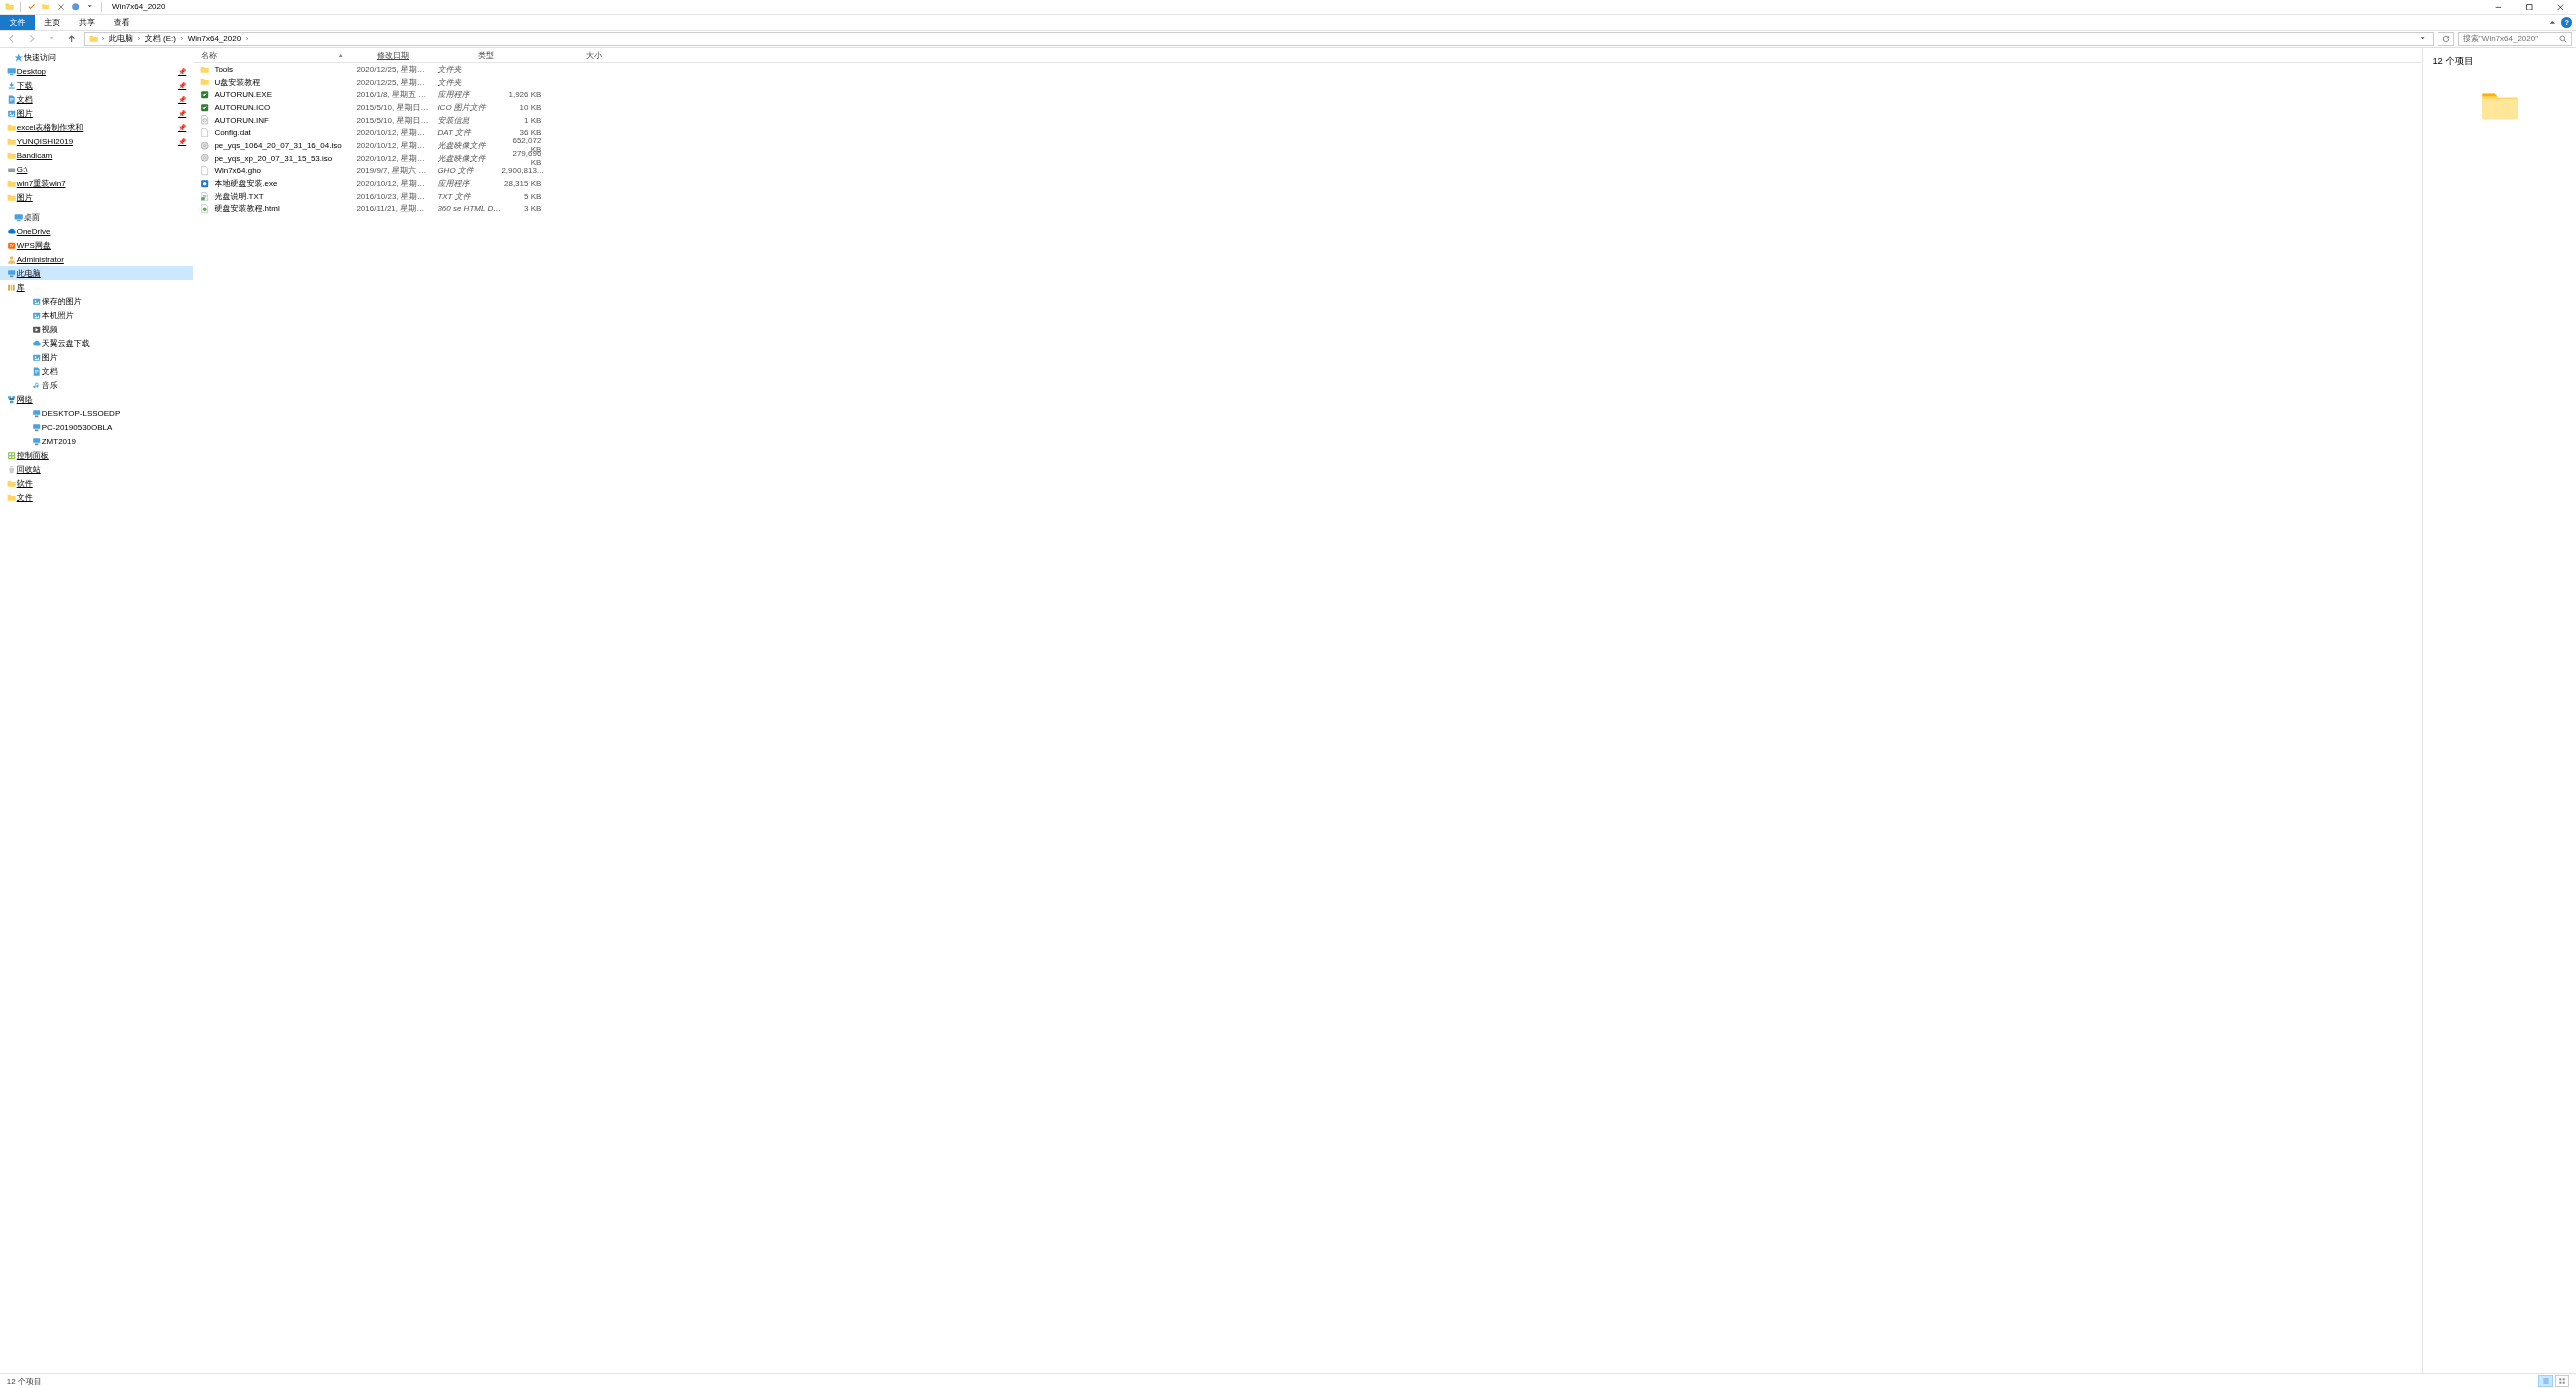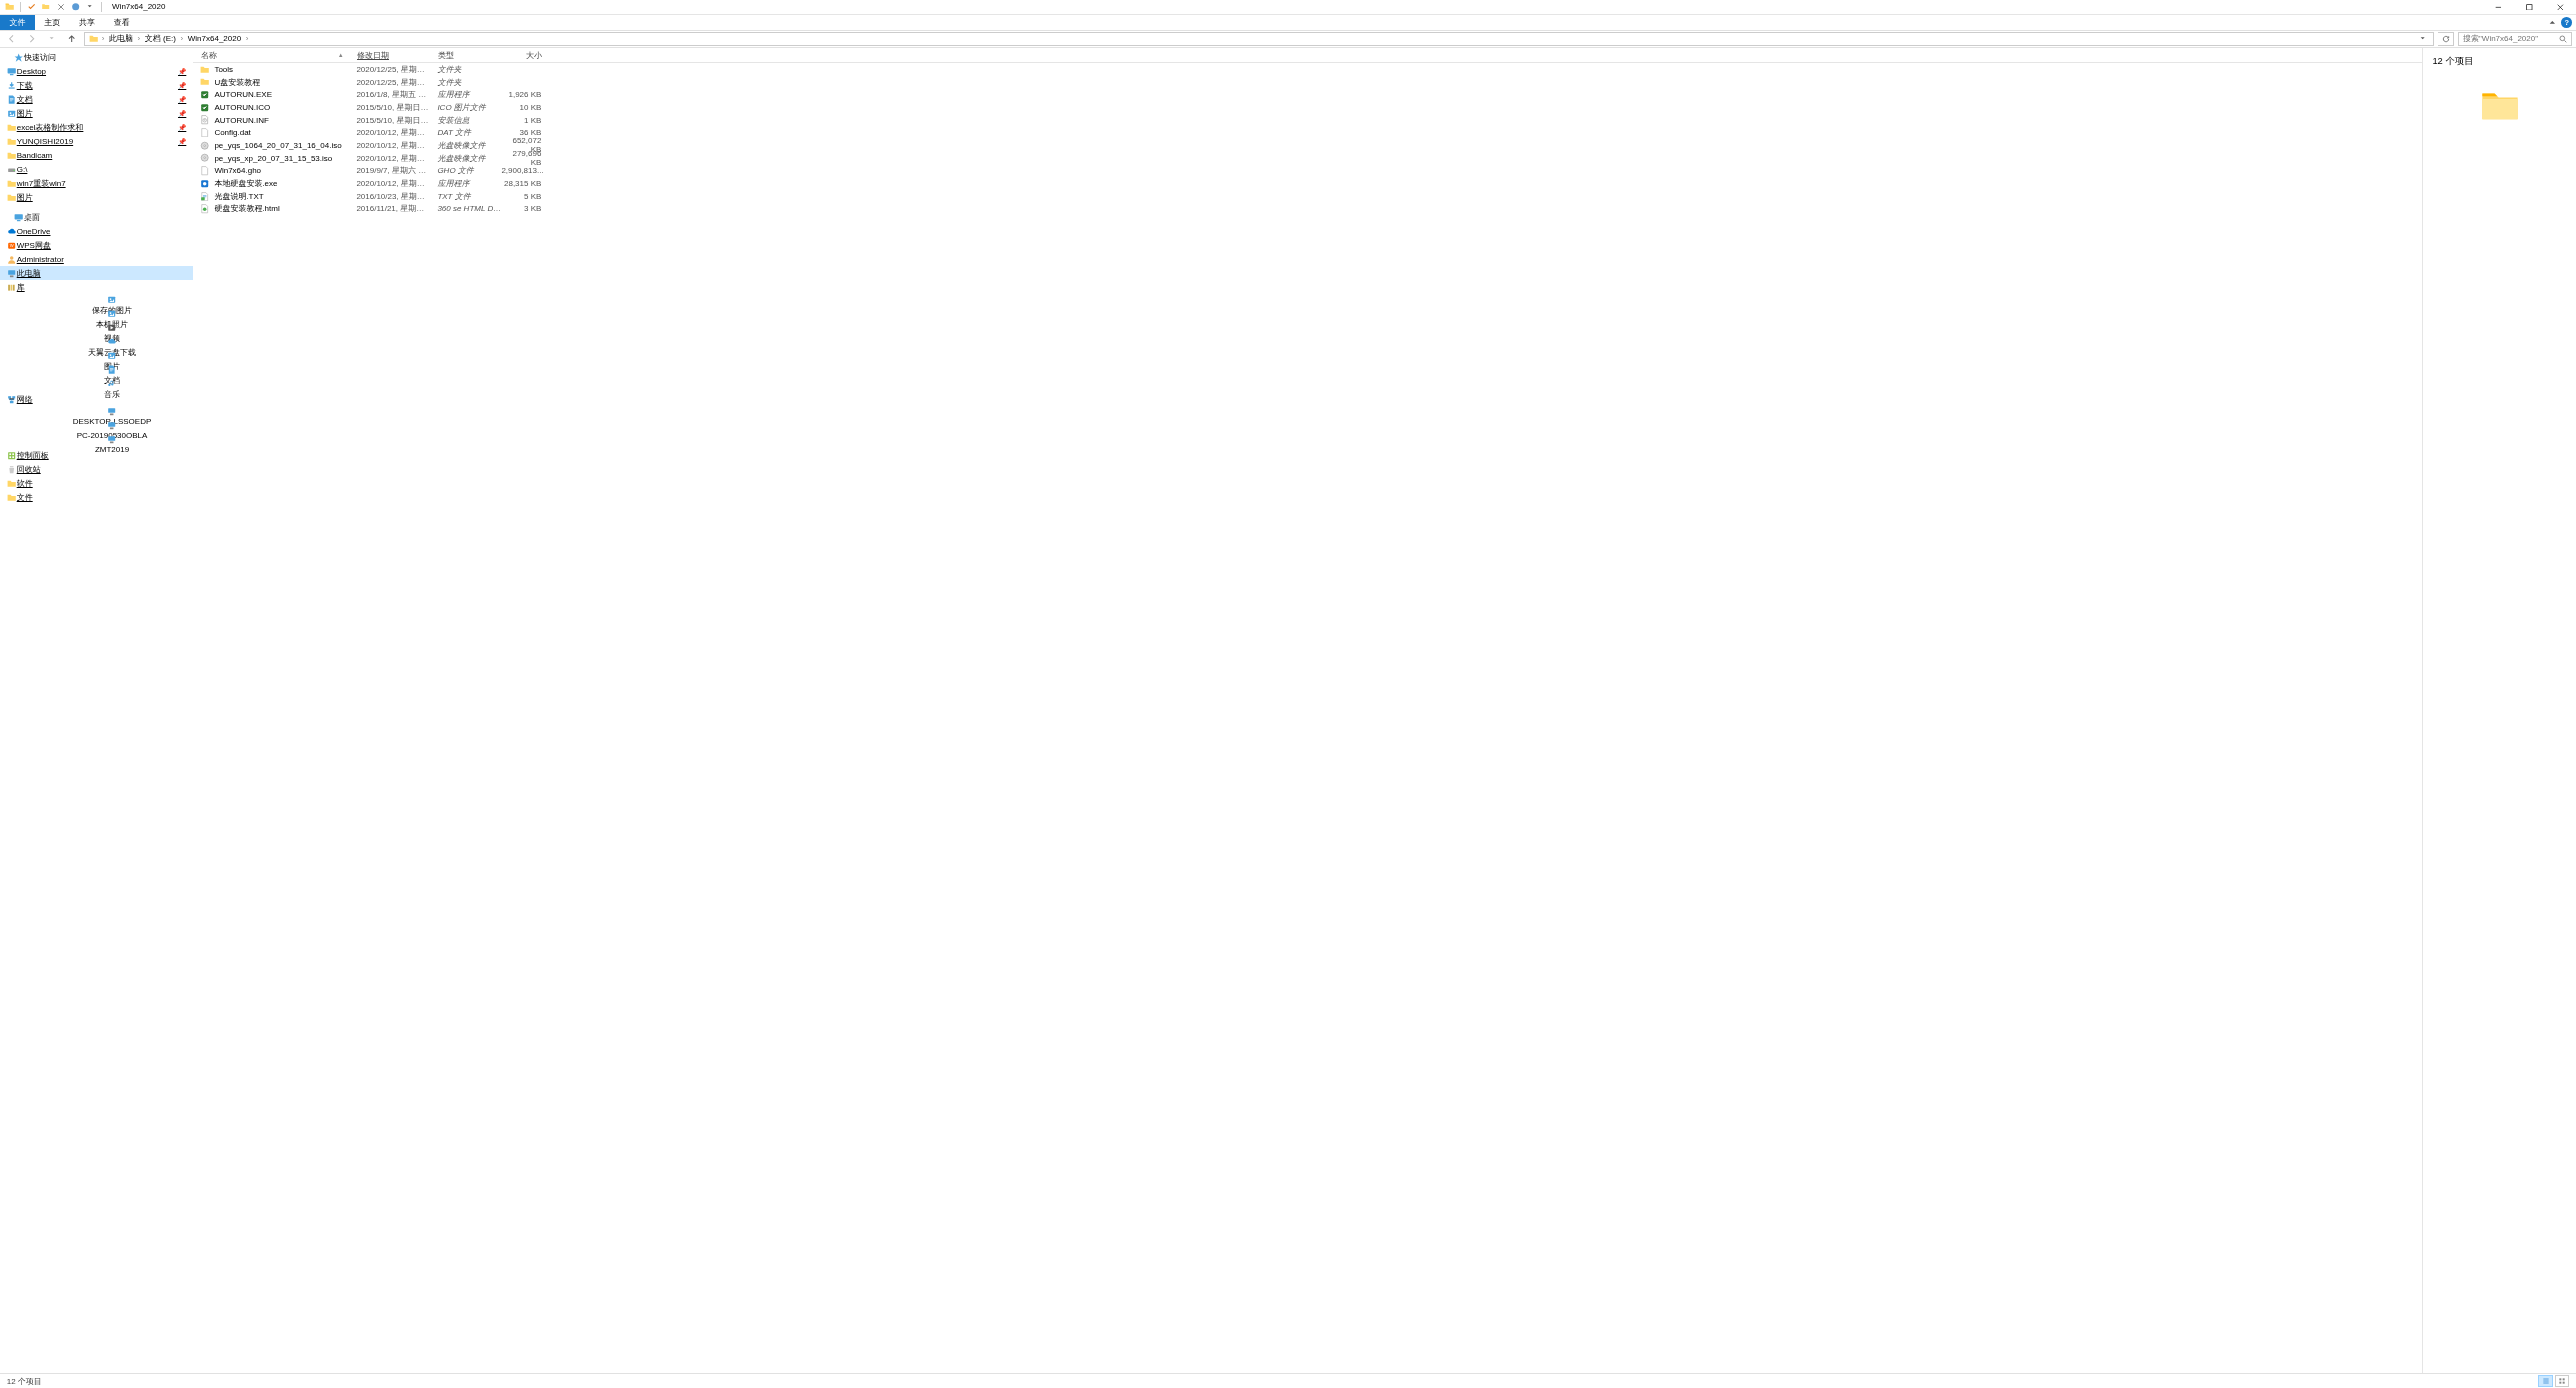--- a/index.html
+++ b/index.html
@@ -33,30 +33,30 @@
 .addr-dd { width: 12px; display: flex; align-items: center; justify-content: center; color: #666; margin-left: auto; }
 .search-box { width: 114px; height: 14.8px; border: 0.7px solid #ccc; display: flex; align-items: center; padding: 0 4px; color: #888; background: #fff; }
 .search-box input { border: none; outline: none; width: 100%; font-size: 8px; color: #888; background: transparent; }
 .search-icn { margin-left: auto; color: #555; }
 
 
 .main { display: flex; height: calc(100% - 14.8px - 16px - 17.4px - 14.8px); }
 .sidebar { width: 193px; background: #fff; overflow-y: auto; padding-top: 2.7px; }
 .tree-item { height: 14px; display: flex; align-items: center; padding-left: 13.4px; gap: 0; white-space: nowrap; }
 .tree-item.indent1 { padding-left: 6px; text-decoration: underline; }
-.tree-item.indent2 { padding-left: 31px; flex-direction: column; }
+.tree-item.indent2 { padding-left: 31px; }
 .tree-item.selected { background: #cce8ff; }
 .tree-icon { width: 10.7px; height: 10.7px; display: flex; align-items: center; justify-content: center; flex-shrink: 0; }
 .pin { margin-left: auto; margin-right: 6.7px; color: #888; font-size: 6.7px; }
 .tree-spacer { height: 5.4px; }
 
 
 .content { flex: 1; display: flex; background: #fff; }
 .file-list { flex: 1; min-width: 0; }
-.col-headers { height: 14.8px; display: flex; align-items: center; border-bottom: 0.7px solid #e5e5e5; color: #444; }
+.col-headers { height: 14.8px; display: flex; align-items: center; border-bottom: 0.7px solid #e5e5e5; color: #444; gap: 20px; }
 .col { padding-left: 8px; overflow: hidden; text-overflow: ellipsis; white-space: nowrap; }
 .col-name { width: 156px; display: flex; align-items: center; }
 .col-date { width: 81px; text-decoration: underline; }
 .col-type { width: 72px; }
 .col-size { width: 48px; text-align: right; padding-right: 8px; }
 .sort-ind { margin-left: auto; margin-right: 5.4px; color: #888; font-size: 6px; }
 .file-row { height: 12.7px; display: flex; align-items: center; }
 .file-icon { width: 10.7px; height: 10.7px; margin-left: 6.7px; margin-right: 4px; display: flex; align-items: center; justify-content: center; flex-shrink: 0; }
 .file-name { width: 134px; overflow: hidden; text-overflow: ellipsis; white-space: nowrap; }
 .file-date { width: 81px; overflow: hidden; text-overflow: ellipsis; white-space: nowrap; color: #555; padding-left: 8px; }

